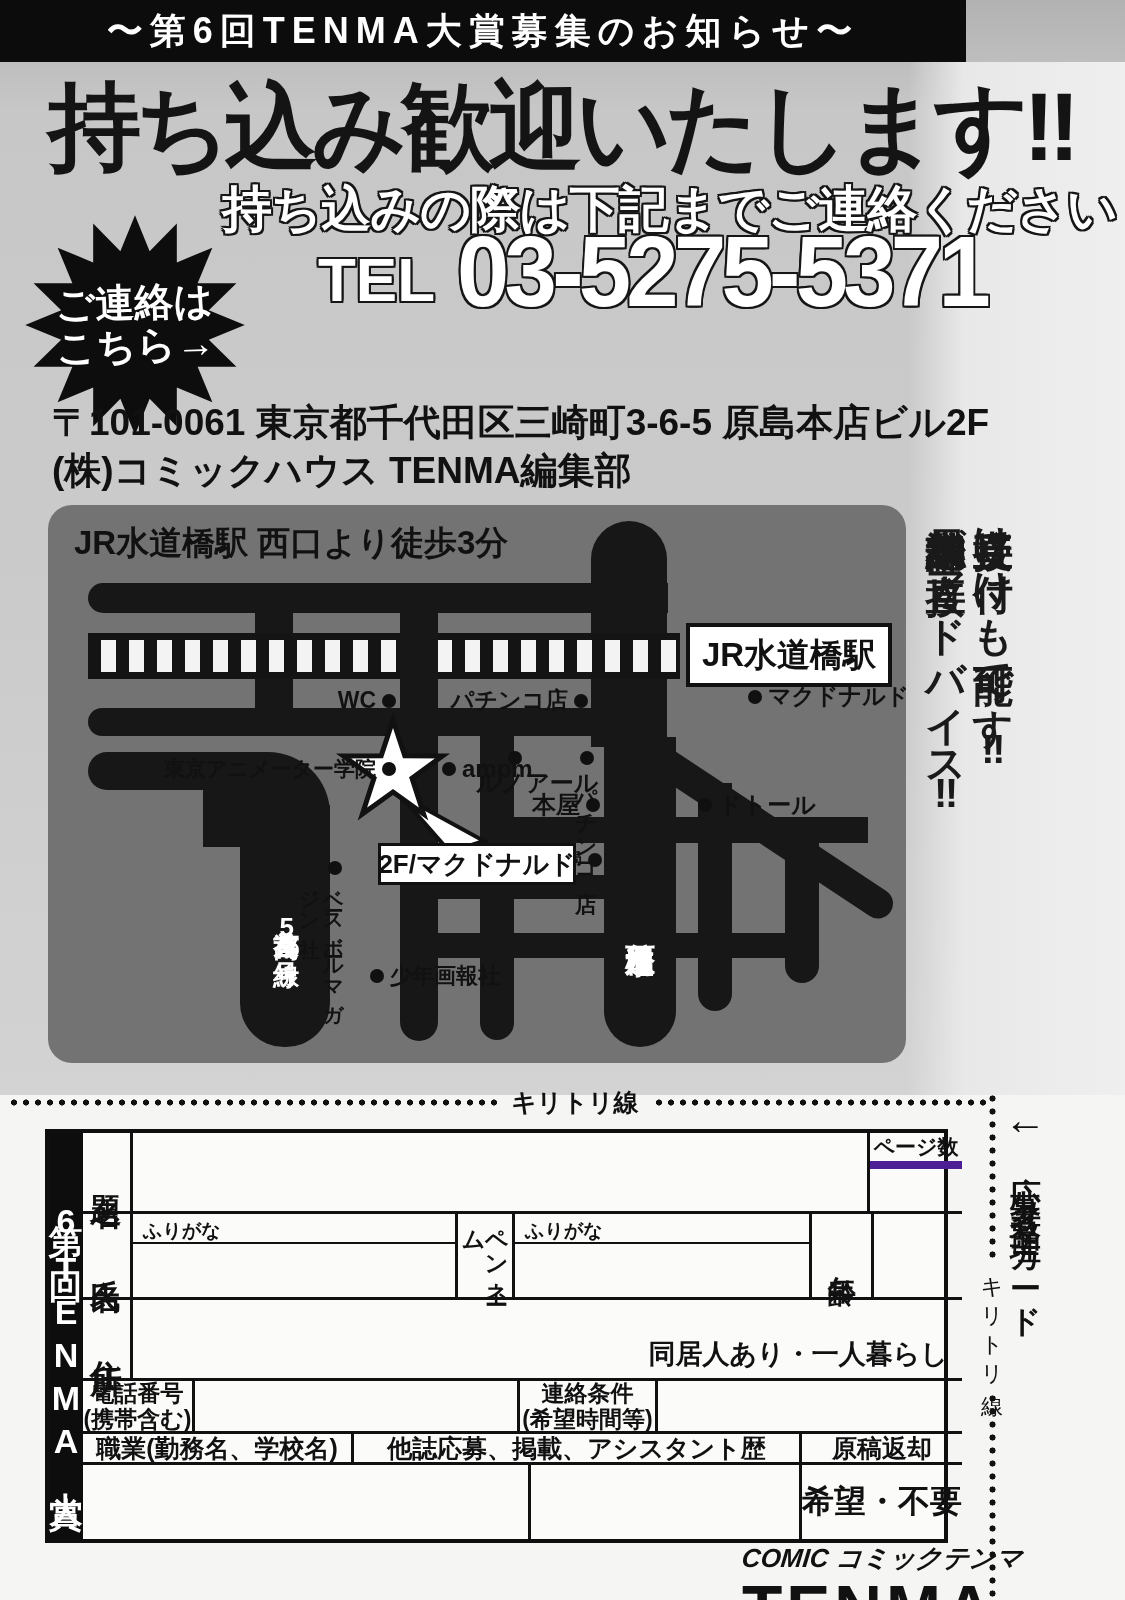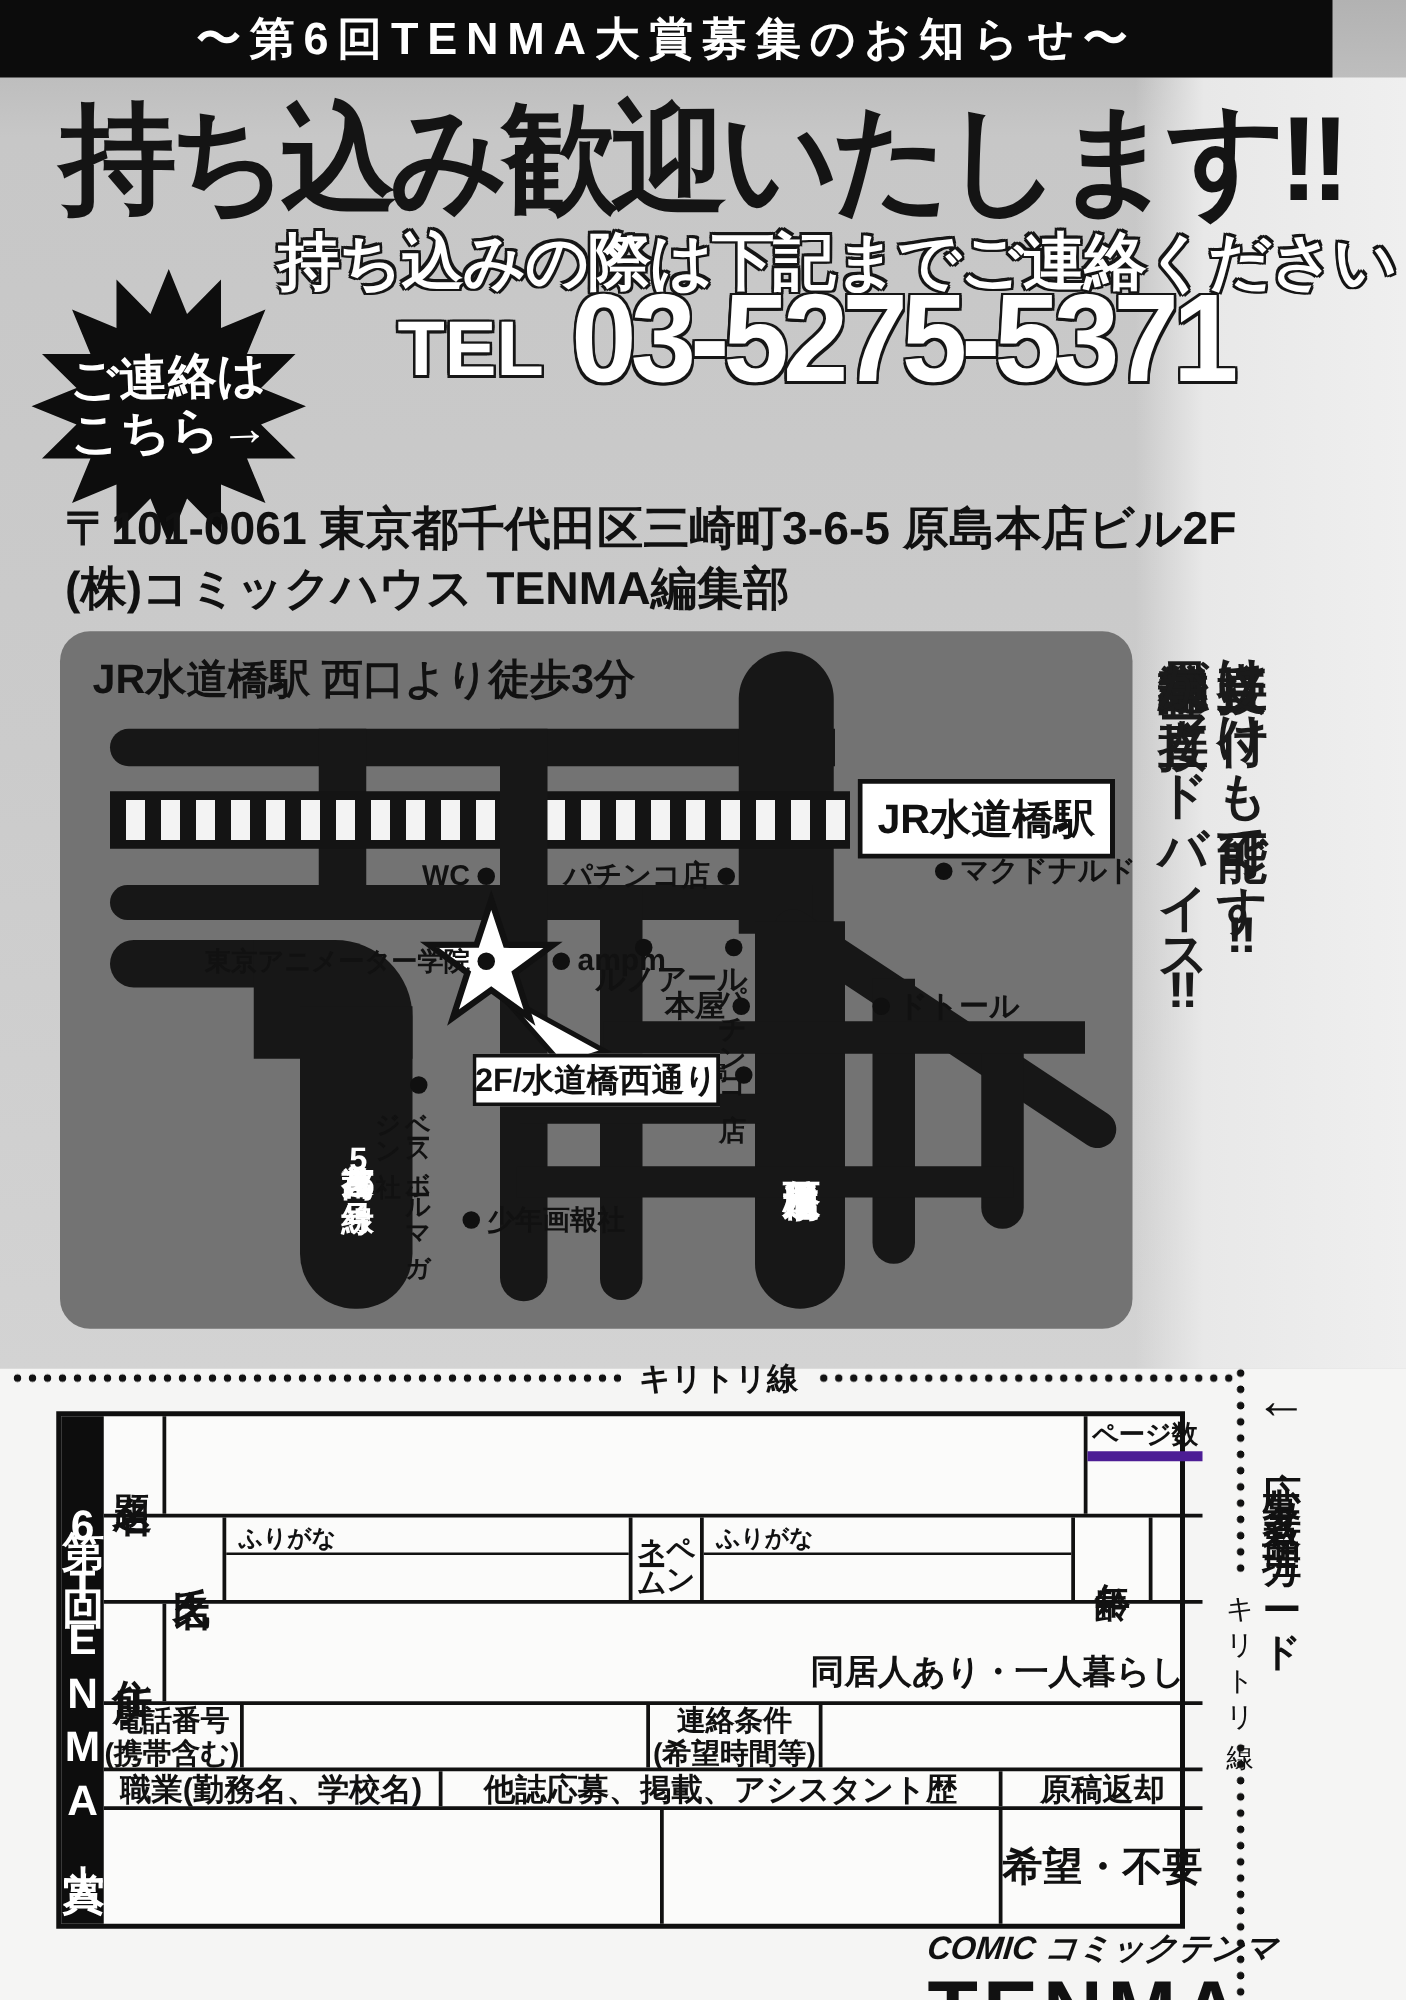--- a/index.html
+++ b/index.html
@@ -7,21 +7,21 @@
   body { font-family:"Liberation Sans","DejaVu Sans",sans-serif; color:#111; }
   .page { position:relative; width:1125px; height:1600px; background:#f5f5f4; overflow:hidden; }
 
   
   .top-bg { position:absolute; left:0; top:0; width:1125px; height:1095px;
     background:linear-gradient(180deg,#b2b2b2 0px,#c7c7c7 110px,#cbcbcb 55%,#d3d3d3 100%); }
   .right-strip { position:absolute; left:908px; top:62px; width:217px; height:1033px;
     background:linear-gradient(90deg,rgba(232,232,232,0) 0px,#e8e8e8 55px,#efefef 100%); }
 
   
-  .banner { position:absolute; left:0; top:0; width:1066px; height:62px; background:#0c0c0c;
+  .banner { position:absolute; left:0; top:0; width:966px; height:62px; background:#0c0c0c;
     display:flex; align-items:center; justify-content:center; }
   .banner span { color:#fff; font-size:36px; font-weight:900; letter-spacing:7px; white-space:nowrap; }
 
   .headline { position:absolute; left:48px; top:64px; width:1070px; font-size:96px; font-weight:900;
     letter-spacing:-6px; white-space:nowrap; transform:scaleX(.97); transform-origin:left top; color:#141414; }
   .outline-white { color:#fff;
     text-shadow:2px 0 0 #161616,-2px 0 0 #161616,0 2px 0 #161616,0 -2px 0 #161616,
       2px 2px 0 #161616,-2px -2px 0 #161616,2px -2px 0 #161616,-2px 2px 0 #161616; }
   .subheadline { position:absolute; left:222px; top:176px; font-size:50px; font-weight:900;
     letter-spacing:-1px; white-space:nowrap; }
@@ -237,21 +237,21 @@
         <span class="dot"></span>
     </div>
     <div class="mrow" style="left:650px; top:284px; font-size:24px;">
       <span class="dot"></span>
         <span>ドトール</span>
     </div>
     <div class="mrow end" style="left:474px; top:320px; width:80px; font-size:16px;margin-top:24px;">
       <span>薬局</span>
         <span class="dot"></span>
     </div>
-    <div class="office-box">2F/水道橋西通り</div>
+    <div class="office-box">2F/マクドナルド</div>
     <span class="dot" style="position:absolute; left:280px; top:356px;"></span>
     <div class="lbl-baseball vtext">ベースボールマガジン社</div>
     <div class="mrow" style="left:322px; top:456px; font-size:22px;">
       <span class="dot"></span>
         <span>少年画報社</span>
     </div>
     <div class="lbl-expressway vtext upright">首都高速5号線</div>
     <div class="lbl-street vtext upright">水道橋西通り</div>
   </div>
 
@@ -281,21 +281,21 @@
         <div class="fcell flabel br" style="width:50px;">
           <span>題名</span>
         </div>
         <div class="fcell" style="flex:1;"></div>
         <div class="fcell bl" style="width:95px; display:flex; flex-direction:column;">
           <div class="pages-head">ページ数</div>
           <div style="flex:1;"></div>
         </div>
       </div>
 
-      <div class="frow" style="height:69px;padding-left:48px;">
+      <div class="frow" style="height:86px;">
         <div class="fcell flabel br" style="width:50px;">
           <span>氏名</span>
         </div>
         <div class="fcell br" style="width:325px; display:flex; flex-direction:column;">
           <div class="furigana-strip">ふりがな</div>
           <div style="flex:1;"></div>
         </div>
         <div class="fcell flabel br pen" style="width:57px;">
           <span>ペンネーム</span>
         </div>

